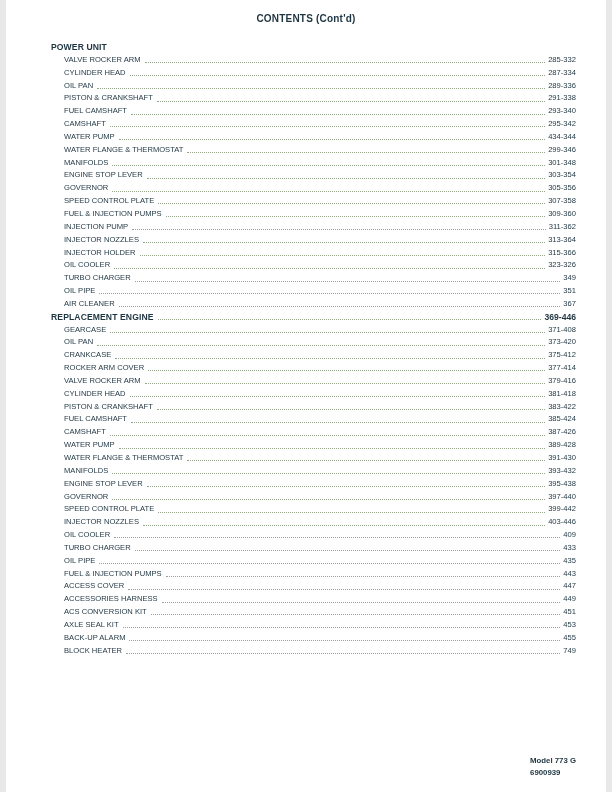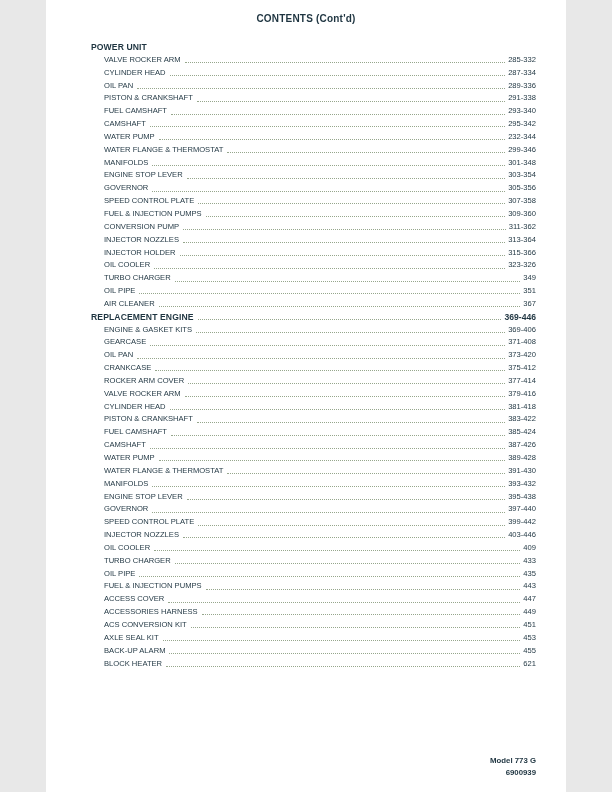--- a/index.html
+++ b/index.html
@@ -1,18 +1,18 @@
 <!DOCTYPE html>
 <html style="--text-color: #1e3440; --leader-color: #96a68c;"><head>
 <meta charset="utf-8">
 <style>
   html,body{margin:0;padding:0;background:#e8e8e8;}
   .page{
     position:relative;
-    width:520px;height:792px;
+    width:600px;height:792px;
     background:#ffffff;
     font-family:"Liberation Sans", sans-serif;
     color:var(--text-color,#1e3440);
     overflow:hidden;
     margin:0 auto;
   }
   .title{
     position:absolute;top:13px;left:0;right:0;
     text-align:center;font-weight:bold;font-size:10px;
     letter-spacing:0.2px;
@@ -33,21 +33,21 @@
     margin:0 3px 3.5px 4px;
     border-bottom:1.3px dotted var(--leader-color,#96a68c);
   }
   .row .pages{white-space:nowrap;}
   .row.heading{font-weight:bold;font-size:8.6px;}
   .row.heading .label{letter-spacing:0.1px;}
   .row.item{font-size:7.6px;}
   .row.item .label{padding-left:13px;}
   .footer{
     position:absolute;right:30px;bottom:14px;
-    text-align:right;font-weight:bold;font-size:7.8px;
+    text-align:left;font-weight:bold;font-size:7.8px;
     line-height:11.5px;
   }
 </style>
 </head>
 <body>
 
 <div class="page">
   <div class="title">CONTENTS (Cont'd)</div>
   <div class="toc">
       <div class="row heading">
@@ -79,21 +79,21 @@
         <span class="pages">293-340</span>
       </div>
       <div class="row item">
         <span class="label">CAMSHAFT</span>
         <span class="leader"></span>
         <span class="pages">295-342</span>
       </div>
       <div class="row item">
         <span class="label">WATER PUMP</span>
         <span class="leader"></span>
-        <span class="pages">232-344</span>
+        <span class="pages">434-344</span>
       </div>
       <div class="row item">
         <span class="label">WATER FLANGE &amp; THERMOSTAT</span>
         <span class="leader"></span>
         <span class="pages">299-346</span>
       </div>
       <div class="row item">
         <span class="label">MANIFOLDS</span>
         <span class="leader"></span>
         <span class="pages">301-348</span>
@@ -112,21 +112,21 @@
         <span class="label">SPEED CONTROL PLATE</span>
         <span class="leader"></span>
         <span class="pages">307-358</span>
       </div>
       <div class="row item">
         <span class="label">FUEL &amp; INJECTION PUMPS</span>
         <span class="leader"></span>
         <span class="pages">309-360</span>
       </div>
       <div class="row item">
-        <span class="label">CONVERSION PUMP</span>
+        <span class="label">INJECTION PUMP</span>
         <span class="leader"></span>
         <span class="pages">311-362</span>
       </div>
       <div class="row item">
         <span class="label">INJECTOR NOZZLES</span>
         <span class="leader"></span>
         <span class="pages">313-364</span>
       </div>
       <div class="row item">
         <span class="label">INJECTOR HOLDER</span>
@@ -152,25 +152,20 @@
         <span class="label">AIR CLEANER</span>
         <span class="leader"></span>
         <span class="pages">367</span>
       </div>
       <div class="row heading">
         <span class="label">REPLACEMENT ENGINE</span>
         <span class="leader"></span>
         <span class="pages">369-446</span>
       </div>
       <div class="row item">
-        <span class="label">ENGINE &amp; GASKET KITS</span>
-        <span class="leader"></span>
-        <span class="pages">369-406</span>
-      </div>
-      <div class="row item">
         <span class="label">GEARCASE</span>
         <span class="leader"></span>
         <span class="pages">371-408</span>
       </div>
       <div class="row item">
         <span class="label">OIL PAN</span>
         <span class="leader"></span>
         <span class="pages">373-420</span>
       </div>
       <div class="row item">
@@ -284,20 +279,20 @@
         <span class="pages">453</span>
       </div>
       <div class="row item">
         <span class="label">BACK-UP ALARM</span>
         <span class="leader"></span>
         <span class="pages">455</span>
       </div>
       <div class="row item">
         <span class="label">BLOCK HEATER</span>
         <span class="leader"></span>
-        <span class="pages">621</span>
+        <span class="pages">749</span>
       </div>
     </div>
   <div class="footer">
     <div>Model 773 G</div>
     <div>6900939</div>
   </div>
 </div>
 
 </body></html>

